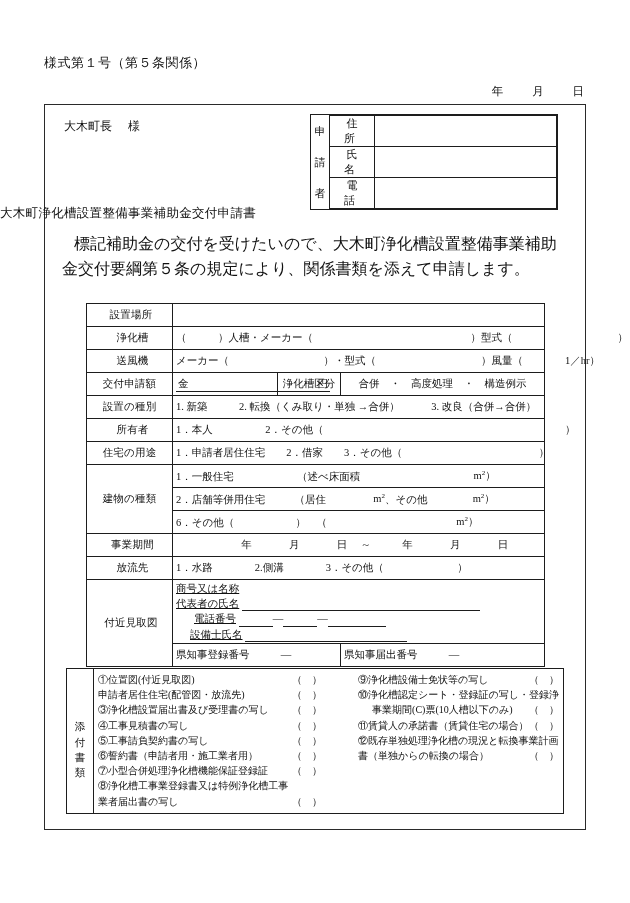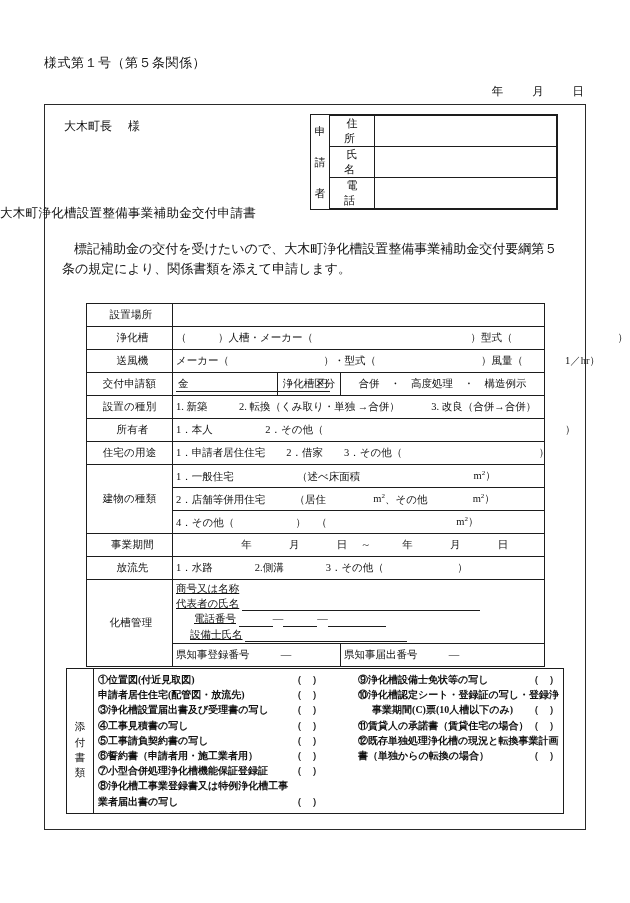--- a/index.html
+++ b/index.html
@@ -96,23 +96,23 @@
     position: absolute;
     left: 0; right: 0;
     top: 205px;
     text-align: left;
     font-size: 12.5px;
     letter-spacing: 0.3px;
   }
   .intro {
     position: absolute;
     left: 62px;
-    top: 239px;
+    top: 232px;
     width: 500px;
-    font-size: 13px;
+    font-size: 16px;
     line-height: 1.55;
     text-indent: 12px;
   }
 
   
   .main-table {
     position: absolute;
     left: 86px;
     top: 303px;
     width: 458px;
@@ -190,21 +190,20 @@
     padding: 3px 4px 4px 4px !important;
   }
   .attach-inner {
     display: flex;
     gap: 0px;
   }
   .attach-col {
     font-size: 10px;
     line-height: 1.52;
     white-space: nowrap;
-    font-weight: bold;
   }
   .attach-col.left { width: 253px; }
   .attach-col.right { width: 215px; margin-left: 36px; }
   .attach-col div { position: relative; }
   .paren-right { float: right; }
   .indent2 { padding-left: 14px; }
 </style>
 </head>
 <body>
 
@@ -311,21 +310,21 @@
       <span style="display:inline-block;width:24px"></span>
       <span>（居住</span>
       <span style="display:inline-block;width:42px"></span>
       <span><span>m</span><sup class="m2">2</sup></span><span>、その他</span>
       <span style="display:inline-block;width:40px"></span>
       <span><span>m</span><sup class="m2">2</sup><span>）</span></span>
     </td>
   </tr>
   <tr>
     <td colspan="3" class="cell-pad">
-      <span>4．その他（</span>
+      <span>6．その他（</span>
       <span style="display:inline-block;width:56px"></span>
       <span>）　（</span>
       <span style="display:inline-block;width:124px"></span>
       <span><span>m</span><sup class="m2">2</sup><span>）</span></span>
     </td>
   </tr>
 
   <tr>
     <td class="rowlabel sp2">事業期間</td>
     <td colspan="3" class="ctr">
@@ -345,21 +344,21 @@
       <span>日</span>
     </td>
   </tr>
 
   <tr>
     <td class="rowlabel sp2">放流先</td>
     <td colspan="3" class="cell-pad">1．水路　　　　2.側溝　　　　3．その他（　　　　　　　）</td>
   </tr>
 
   <tr>
-    <td class="rowlabel sp1" rowspan="2">化槽管理</td>
+    <td class="rowlabel sp1" rowspan="2">付近見取図</td>
     <td colspan="3" class="contractor-cell">
       <span class="crow">
         <span class="clab">商号又は名称</span>
       </span>
       <span class="crow">
         <span class="clab">代表者の氏名</span>
         <span class="u-line" style="width:238px"></span>
       </span>
       <span class="crow">
         <span class="clab" style="padding-left:18px">電話番号</span>

